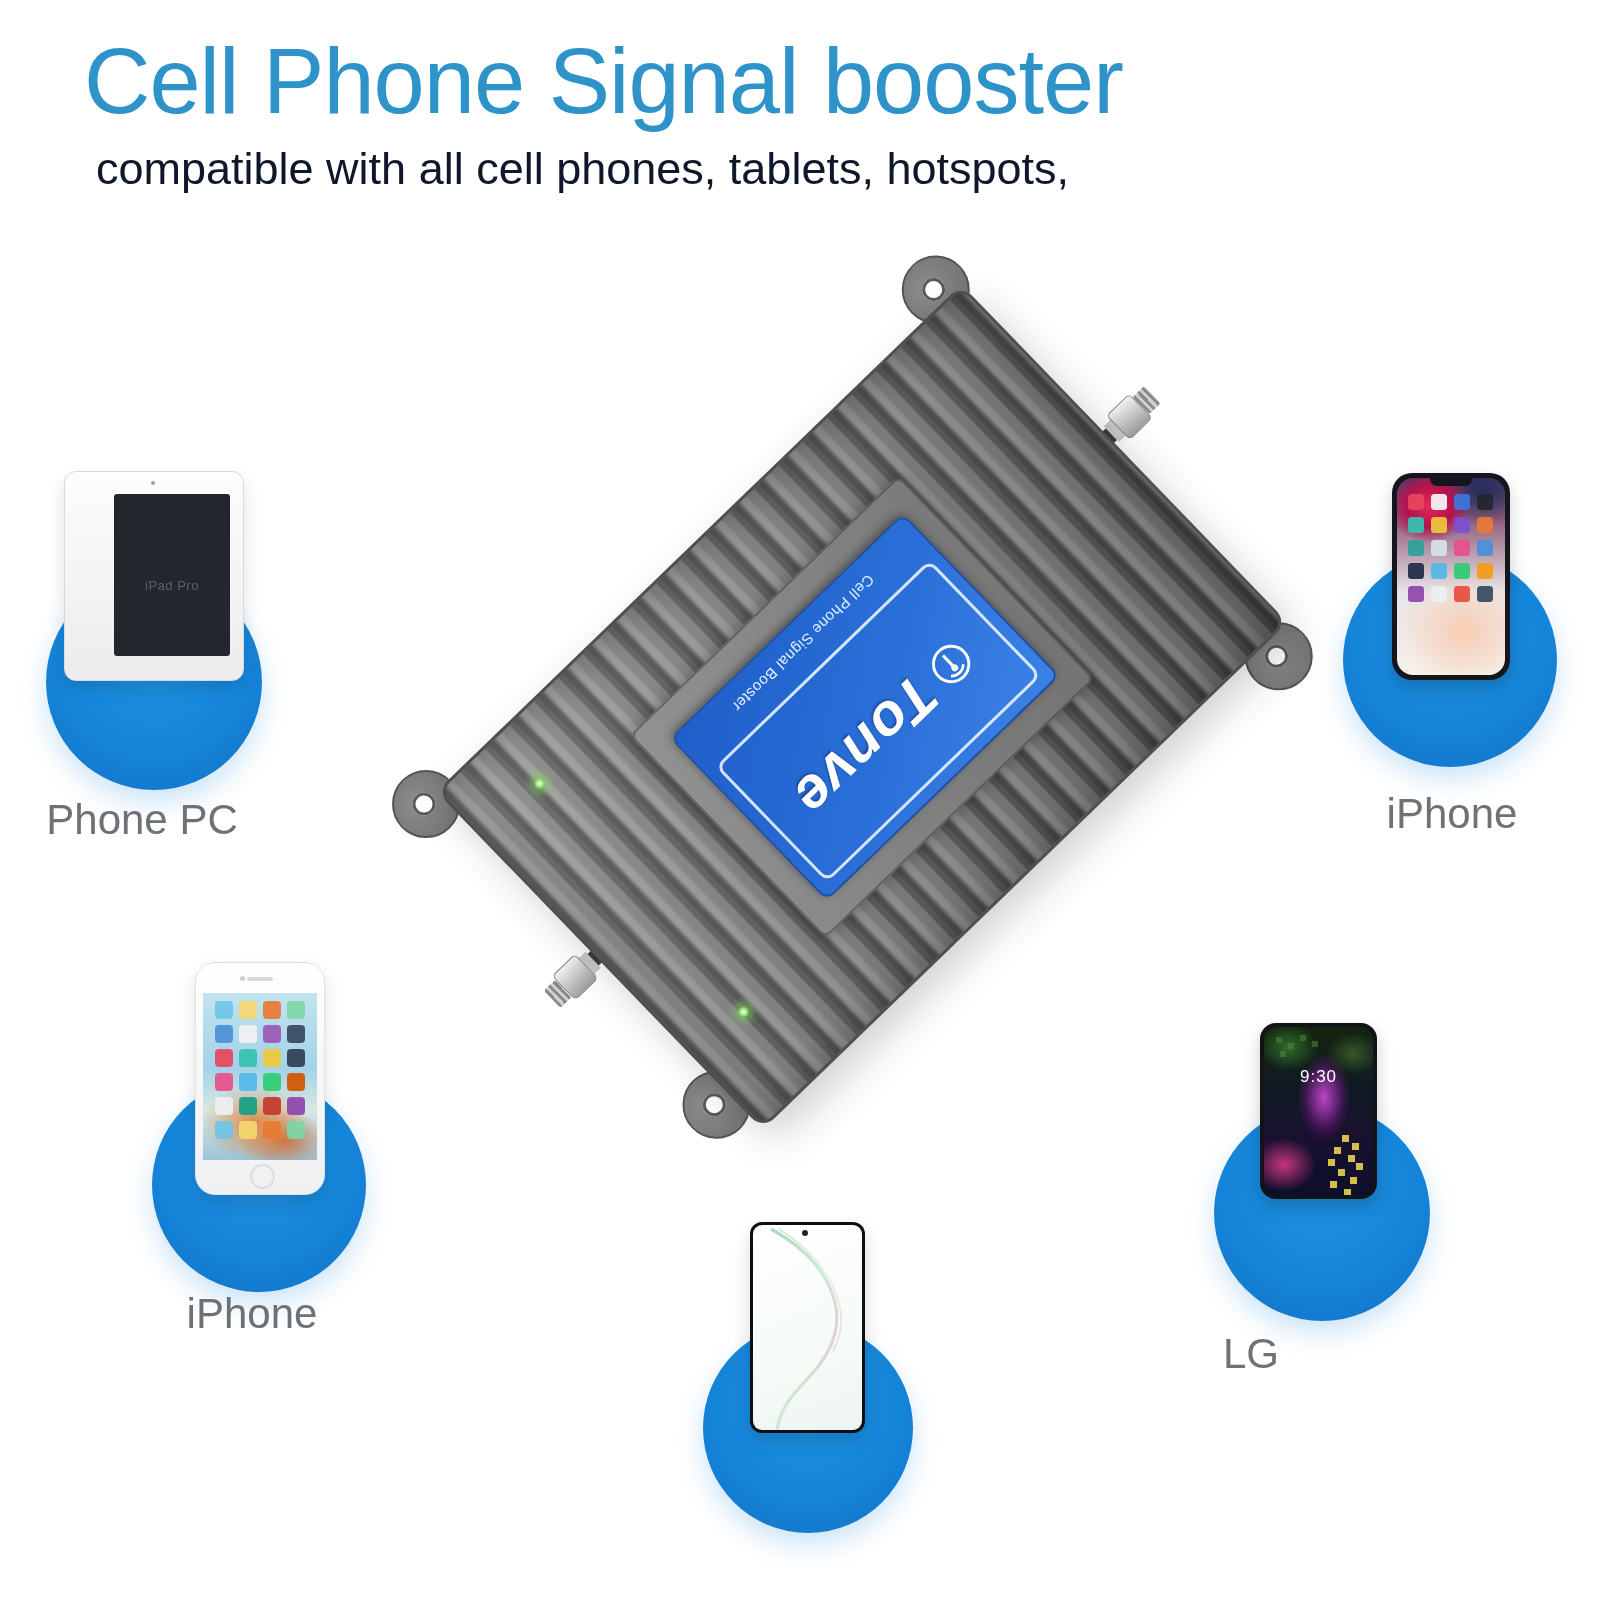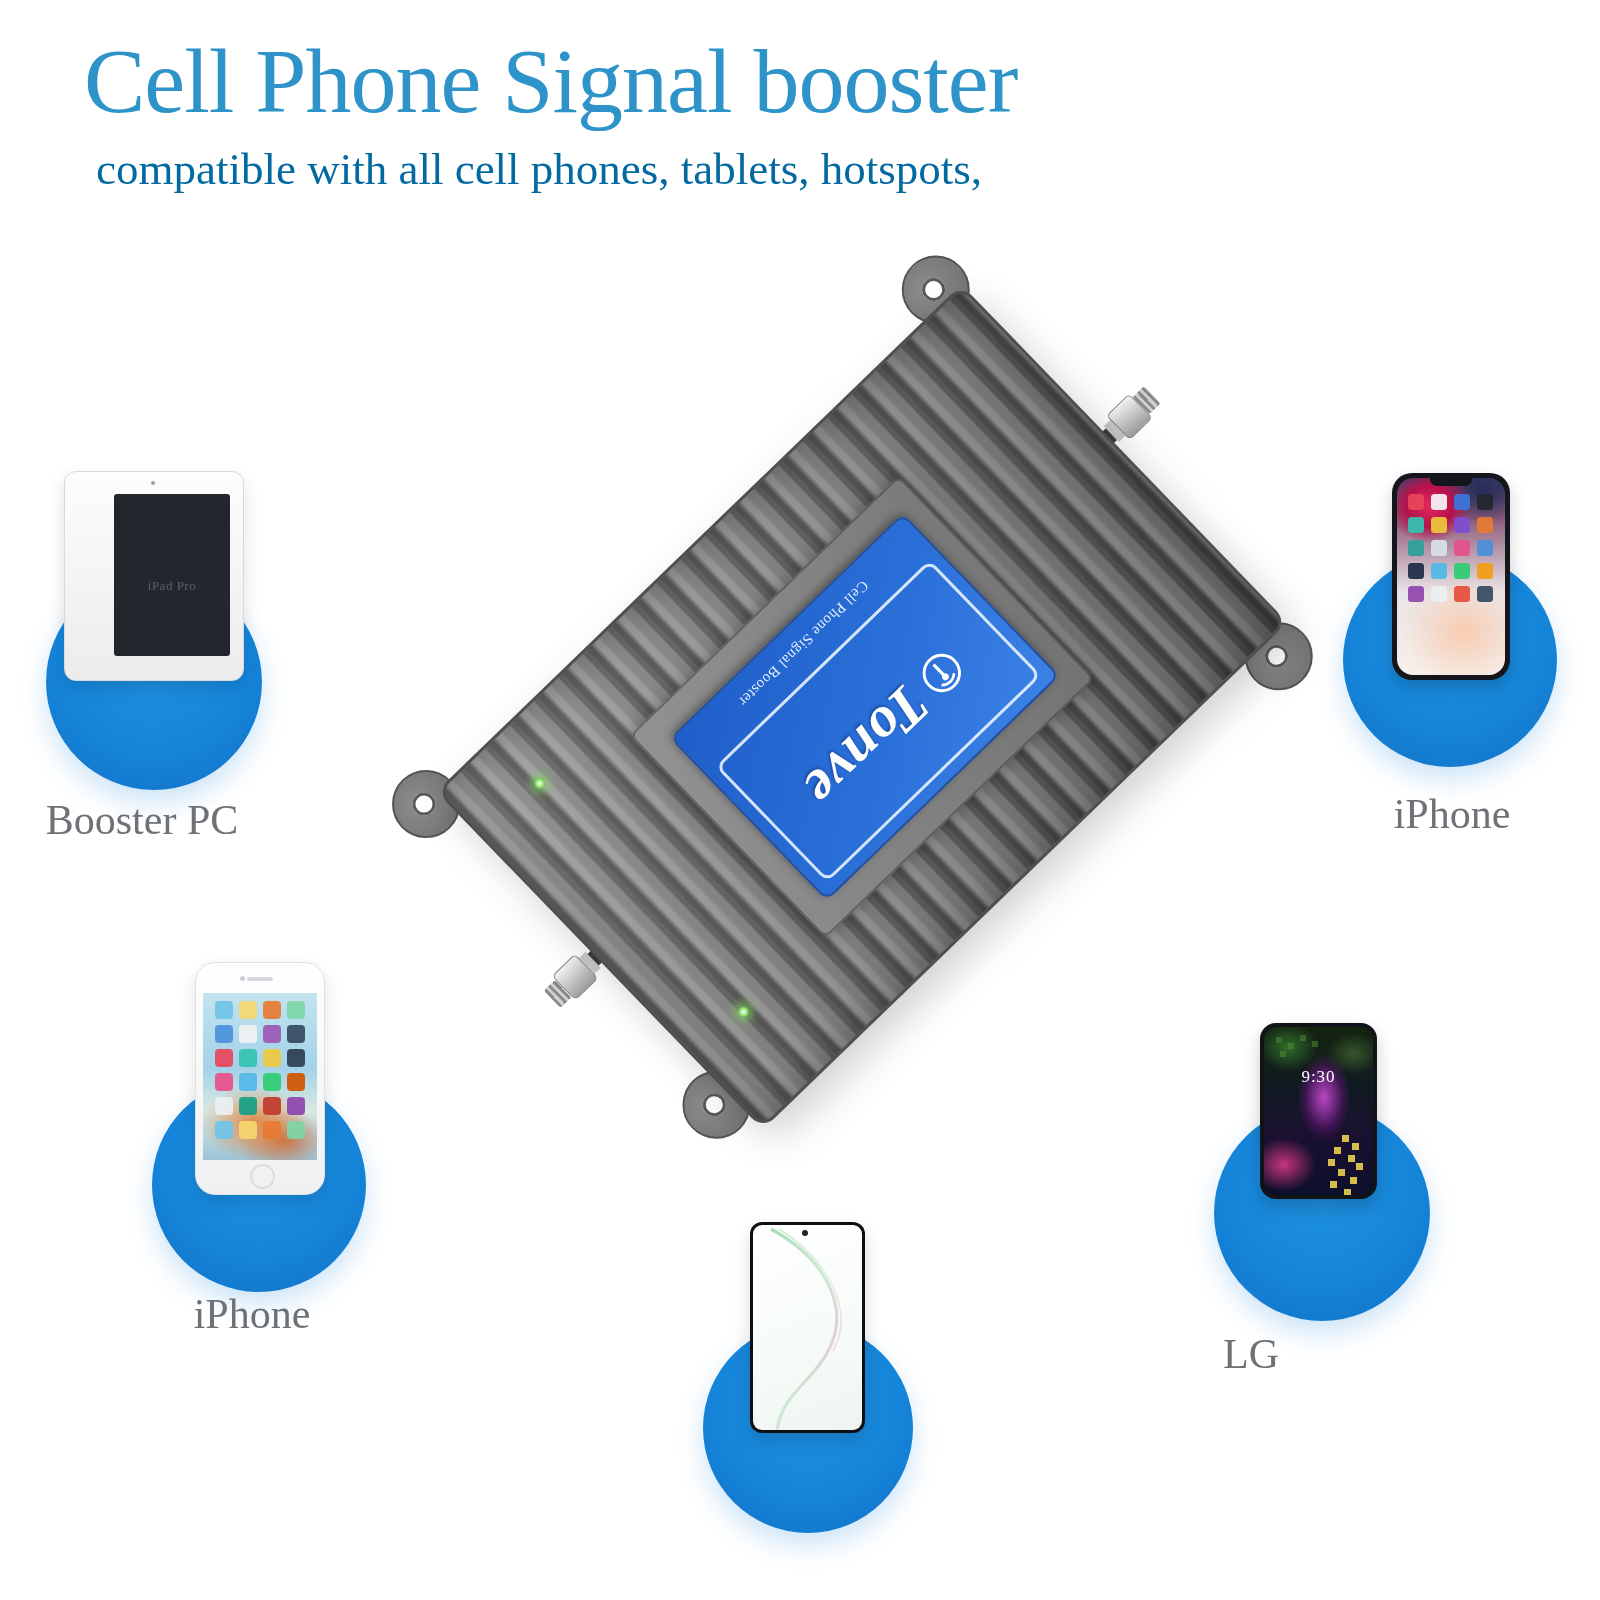--- a/index.html
+++ b/index.html
@@ -1,22 +1,22 @@
 <!DOCTYPE html>
 <html><head>
 <meta charset="utf-8">
 <style>
   html,body{margin:0;padding:0;background:#fff;}
   .canvas{position:relative;width:1600px;height:1600px;overflow:hidden;
-          background:#fff;font-family:Liberation Serif, serif;}
+          background:#fff;font-family:Liberation Sans, sans-serif;}
 
   
   .title{position:absolute;left:84px;top:30px;font-size:92px;line-height:1.12;
          color:#2d93c8;letter-spacing:-1px;}
-  .subtitle{position:absolute;left:96px;top:140px;font-size:45px;line-height:58px;color:#0369a1;}
+  .subtitle{position:absolute;left:96px;top:140px;font-size:45px;line-height:58px;color:#0f172a;}
 
   
   .circle{position:absolute;border-radius:50%;
           background:radial-gradient(circle at 50% 38%, #1f92e0 0%, #1585da 55%, #1270c4 100%);
           box-shadow:0 12px 26px rgba(21,133,218,.22);z-index:1;}
   .dev-label{position:absolute;font-size:42px;color:#6e7276;text-align:center;z-index:1;}
 
   
   .phone{position:absolute;z-index:2;}
   .dot{position:absolute;border-radius:50%;}
@@ -130,21 +130,21 @@
     <span>compatible with all cell phones, tablets, hotspots,</span><br>
   </div>
 
   <div class="circle" style="left:46px;top:574px;width:216px;height:216px;"></div>
   <div class="phone tablet">
     <div class="dot cam"></div>
     <div class="screen">
       <div class="ipad-text">iPad Pro</div>
     </div>
   </div>
-  <div class="dev-label" style="left:17px;top:796px;width:250px;">Booster PC</div>
+  <div class="dev-label" style="left:17px;top:796px;width:250px;">Phone PC</div>
 
   <div class="circle" style="left:1343px;top:553px;width:214px;height:214px;"></div>
   <div class="phone iphonex">
     <div class="screen">
       <svg id="grid-x" width="108" height="197">
           <rect x="11" y="16" width="16" height="16" rx="3.5" fill="#e8455a" opacity="0.92"></rect>
           <rect x="34" y="16" width="16" height="16" rx="3.5" fill="#f5f6fa" opacity="0.92"></rect>
           <rect x="57" y="16" width="16" height="16" rx="3.5" fill="#3b77e0" opacity="0.92"></rect>
           <rect x="80" y="16" width="16" height="16" rx="3.5" fill="#23262e" opacity="0.92"></rect>
           <rect x="11" y="39" width="16" height="16" rx="3.5" fill="#33c3b0" opacity="0.92"></rect>

